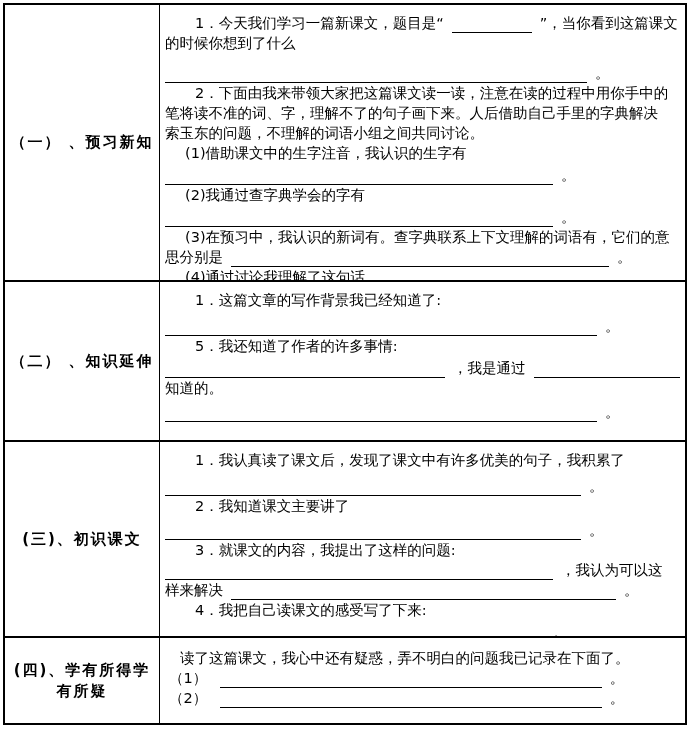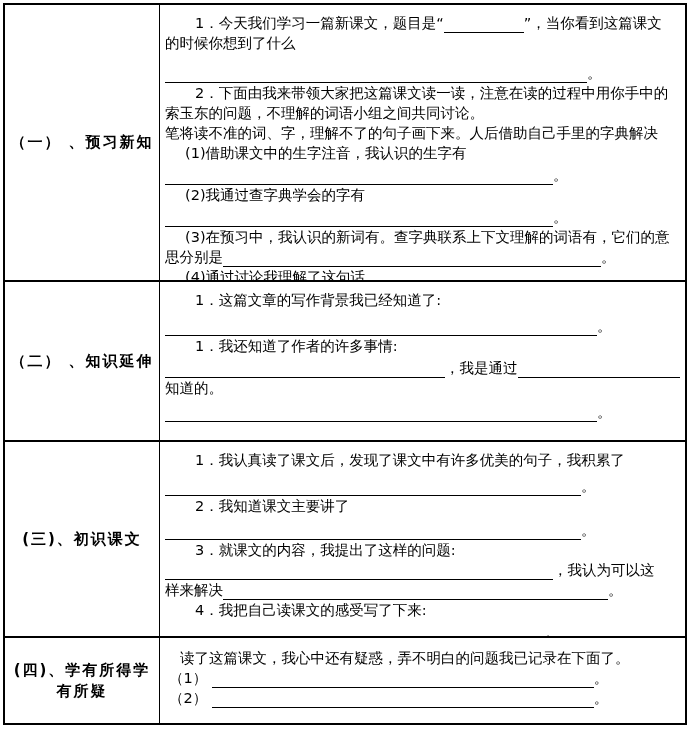--- a/index.html
+++ b/index.html
@@ -65,20 +65,21 @@
   .label-line {
     line-height: 21px;
     white-space: pre;
   }
   .line {
     display: flex;
     align-items: flex-end;
     height: 20px;
     white-space: pre;
     overflow: hidden;
+    gap: 8px;
   }
   .line .t {
     flex: 0 0 auto;
     line-height: 19px;
   }
   .blank {
     flex: 0 0 auto;
     height: 15px;
     border-bottom: 1px solid #000000;
   }
@@ -94,40 +95,40 @@
 
     <div class="row r1">
       <div class="cell label">
           <div class="label-line">（一） 、预习新知</div>
         </div>
       <div class="cell content">
           <div class="line" style="padding-left: 30px;"><span class="t">1．今天我们学习一篇新课文，题目是“</span><span class="blank" style="width: 80px;"></span><span class="t">”，当你看到这篇课文</span></div>
           <div class="line"><span class="t">的时候你想到了什么</span></div>
           <div class="line" style="margin-top: 10px;"><span class="blank" style="width: 422px;"></span><span class="t">。</span></div>
           <div class="line" style="padding-left: 30px;"><span class="t">2．下面由我来带领大家把这篇课文读一读，注意在读的过程中用你手中的</span></div>
+          <div class="line"><span class="t">笔将读不准的词、字，理解不了的句子画下来。人后借助自己手里的字典解决</span></div>
           <div class="line"><span class="t">索玉东的问题，不理解的词语小组之间共同讨论。</span></div>
-          <div class="line"><span class="t">笔将读不准的词、字，理解不了的句子画下来。人后借助自己手里的字典解决</span></div>
           <div class="line" style="padding-left: 20px;"><span class="t">(1)借助课文中的生字注音，我认识的生字有</span></div>
           <div class="line" style="margin-top: 2px;"><span class="blank" style="width: 388px;"></span><span class="t">。</span></div>
           <div class="line" style="padding-left: 20px;"><span class="t">(2)我通过查字典学会的字有</span></div>
           <div class="line" style="margin-top: 2px;"><span class="blank" style="width: 388px;"></span><span class="t">。</span></div>
           <div class="line" style="padding-left: 20px;"><span class="t">(3)在预习中，我认识的新词有。查字典联系上下文理解的词语有，它们的意</span></div>
           <div class="line"><span class="t">思分别是</span><span class="blank" style="width: 378px;"></span><span class="t">。</span></div>
           <div class="line" style="padding-left: 20px;"><span class="t">(4)通过讨论我理解了这句话</span><span class="blank" style="width: 188px;"></span><span class="t">.</span></div>
         </div>
     </div>
 
     <div class="row r2">
       <div class="cell label">
           <div class="label-line">（二） 、知识延伸</div>
         </div>
       <div class="cell content">
           <div class="line" style="padding-left: 30px; text-align: center;"><span class="t">1．这篇文章的写作背景我已经知道了:</span></div>
           <div class="line" style="margin-top: 6px;"><span class="blank" style="width: 432px;"></span><span class="t">。</span></div>
-          <div class="line" style="padding-left: 30px;"><span class="t">1．我还知道了作者的许多事情:</span></div>
+          <div class="line" style="padding-left: 30px;"><span class="t">5．我还知道了作者的许多事情:</span></div>
           <div class="line" style="margin-top: 2px;"><span class="blank" style="width: 280px;"></span><span class="t">，我是通过</span><span class="blank grow"></span></div>
           <div class="line"><span class="t">知道的。</span></div>
           <div class="line" style="margin-top: 4px;"><span class="blank" style="width: 432px;"></span><span class="t">。</span></div>
         </div>
     </div>
 
     <div class="row r3">
       <div class="cell label">
           <div class="label-line">(三)、初识课文</div>
         </div>

